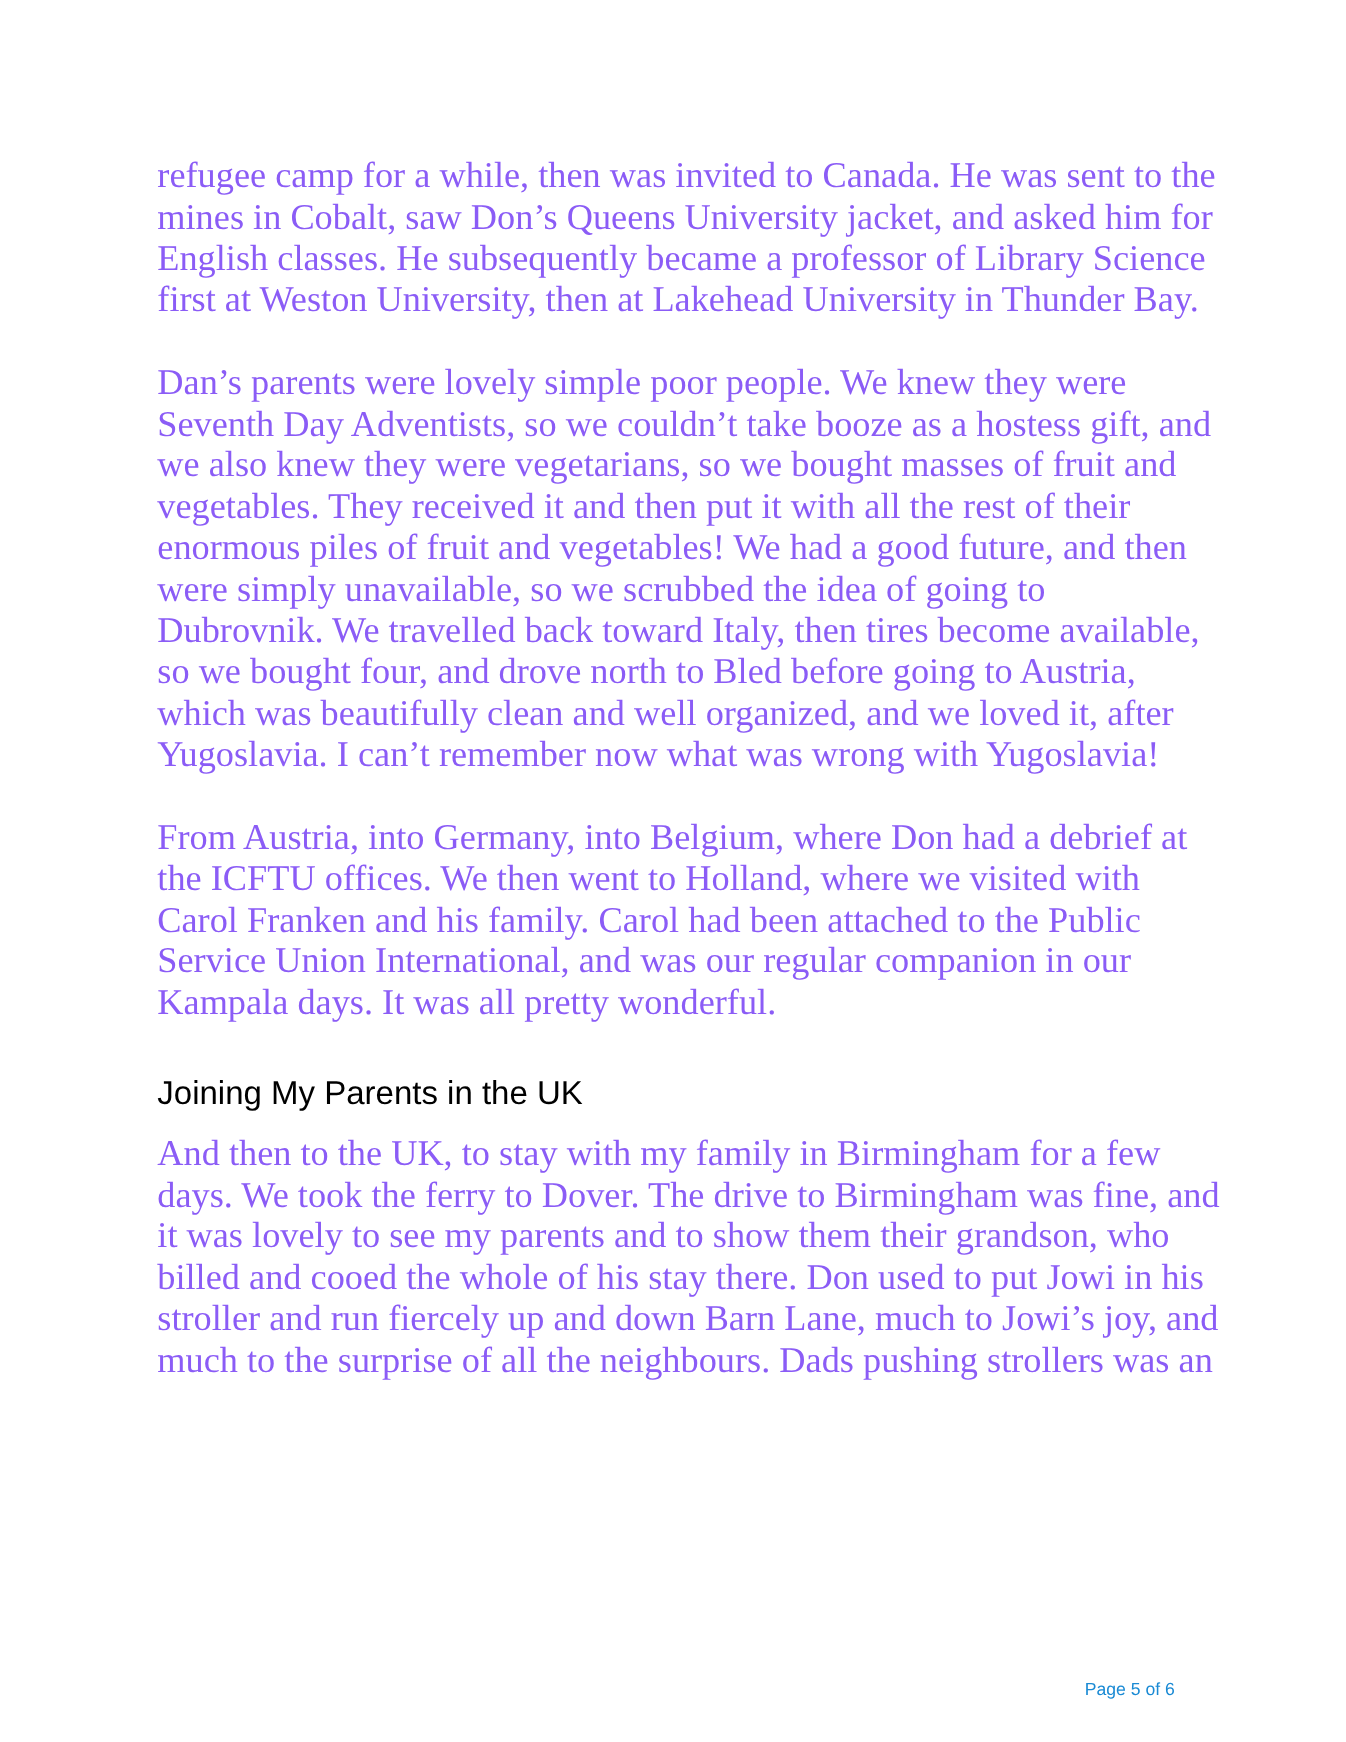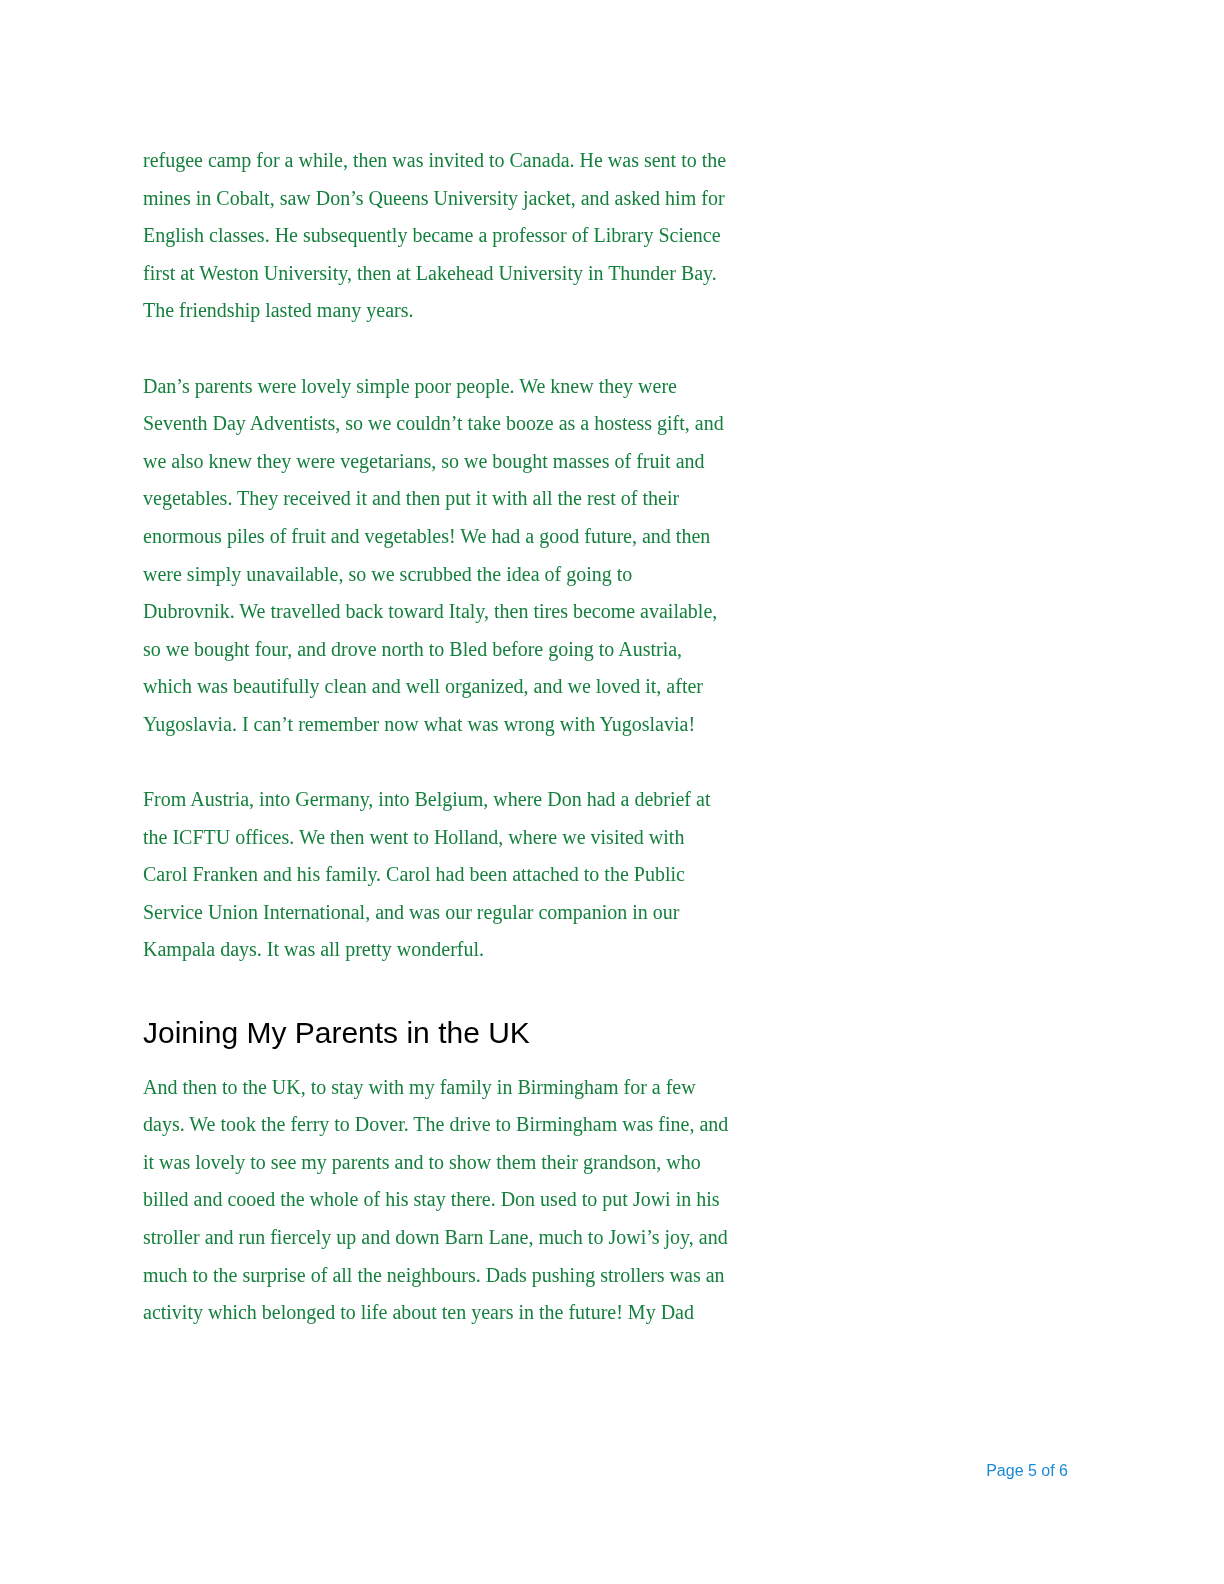--- a/index.html
+++ b/index.html
@@ -21,59 +21,58 @@
       background: #ffffff;
     }
     .content {
       position: absolute;
       left: 143px;
       top: 142px;
       width: 940px;
     }
     .para {
       font-family: "Liberation Serif", "DejaVu Serif", serif;
-      font-size: 20px;
+      font-size: 33px;
       line-height: 37.6px;
-      color: #15803d;
+      color: #8b5cf6;
       margin: 0 0 37.6px 0;
     }
     .line {
       display: block;
       white-space: nowrap;
     }
     .heading {
       font-family: "Liberation Sans", "DejaVu Sans", sans-serif;
       font-weight: normal;
       font-size: 30px;
       line-height: 36px;
       color: #000000;
       margin: 0 0 18px 0;
       padding-top: 8px;
     }
     .footer {
       position: absolute;
       right: 156px;
-      top: 1462px;
+      top: 1528px;
       font-family: "Liberation Sans", "DejaVu Sans", sans-serif;
       font-size: 16px;
       color: #1a8ad4;
     }
   </style>
 </head>
 <body>
 
 <div class="page">
   <div class="content">
 
     <p class="para">
       <span class="line">refugee camp for a while, then was invited to Canada. He was sent to the</span>
       <span class="line">mines in Cobalt, saw Don’s Queens University jacket, and asked him for</span>
       <span class="line">English classes. He subsequently became a professor of Library Science</span>
       <span class="line">first at Weston University, then at Lakehead University in Thunder Bay.</span>
-      <span class="line">The friendship lasted many years.</span>
     </p>
 
     <p class="para">
       <span class="line">Dan’s parents were lovely simple poor people. We knew they were</span>
       <span class="line">Seventh Day Adventists, so we couldn’t take booze as a hostess gift, and</span>
       <span class="line">we also knew they were vegetarians, so we bought masses of fruit and</span>
       <span class="line">vegetables. They received it and then put it with all the rest of their</span>
       <span class="line">enormous piles of fruit and vegetables! We had a good future, and then</span>
       <span class="line">were simply unavailable, so we scrubbed the idea of going to</span>
       <span class="line">Dubrovnik. We travelled back toward Italy, then tires become available,</span>
@@ -92,19 +91,18 @@
 
     <h2 class="heading">Joining My Parents in the UK</h2>
 
     <p class="para">
       <span class="line">And then to the UK, to stay with my family in Birmingham for a few</span>
       <span class="line">days. We took the ferry to Dover. The drive to Birmingham was fine, and</span>
       <span class="line">it was lovely to see my parents and to show them their grandson, who</span>
       <span class="line">billed and cooed the whole of his stay there. Don used to put Jowi in his</span>
       <span class="line">stroller and run fiercely up and down Barn Lane, much to Jowi’s joy, and</span>
       <span class="line">much to the surprise of all the neighbours. Dads pushing strollers was an</span>
-      <span class="line">activity which belonged to life about ten years in the future! My Dad</span>
     </p>
 
   </div>
 
   <div class="footer">Page 5 of 6</div>
 </div>
 
 </body></html>

